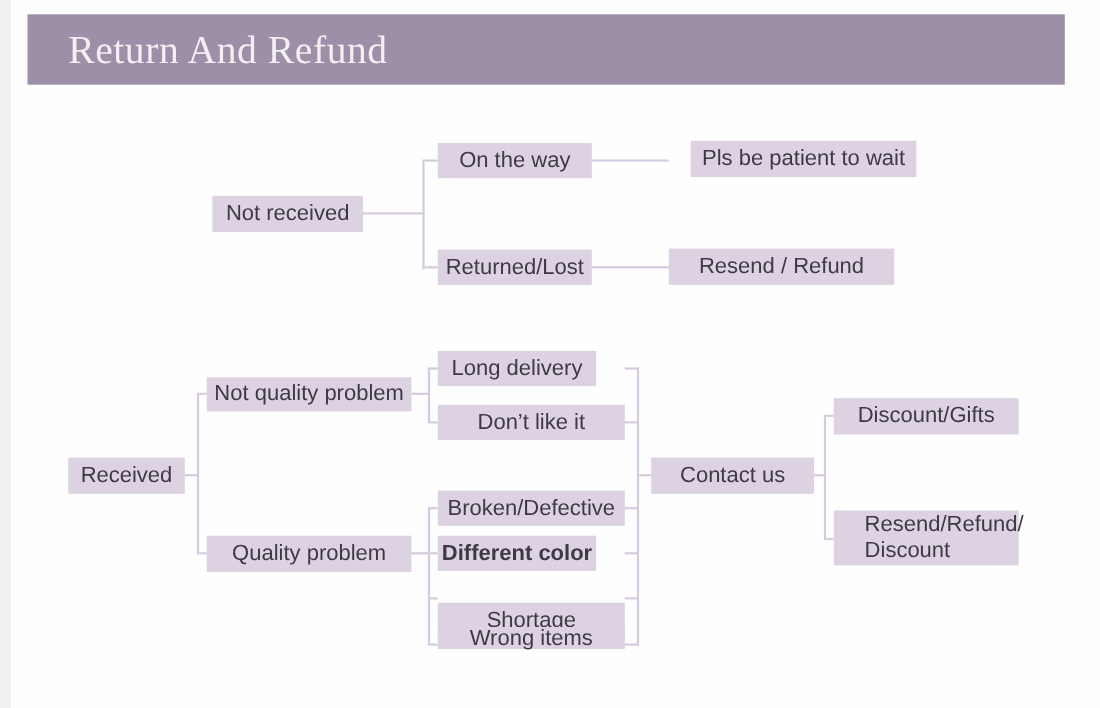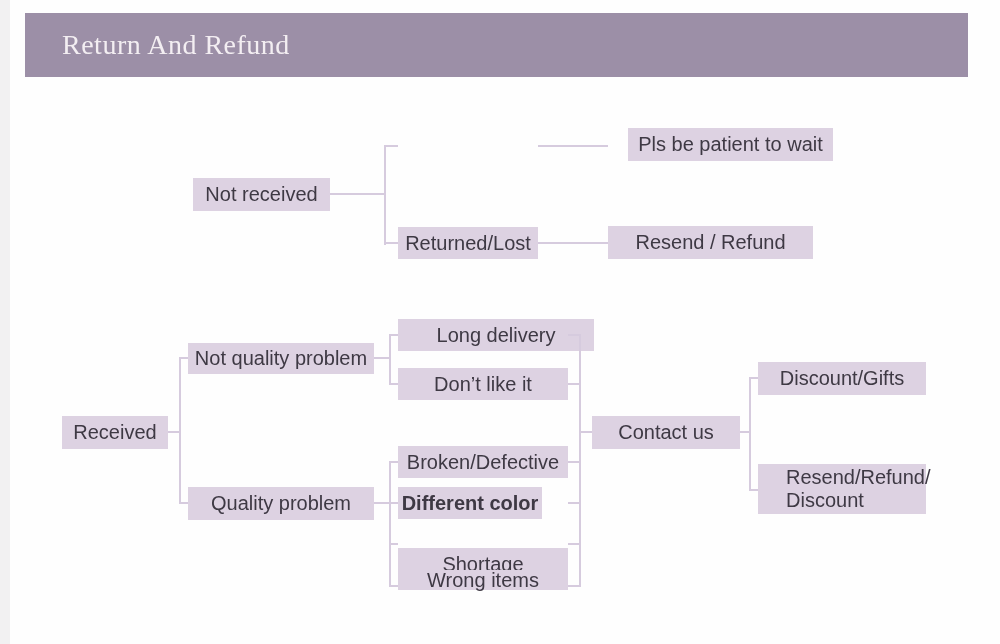--- a/index.html
+++ b/index.html
@@ -6,21 +6,21 @@
   .stage{
     position:relative;width:1000px;height:644px;background:#fefefe;
     overflow:hidden;font-family:"Liberation Sans",sans-serif;
   }
   .left-strip{
     position:absolute;left:0;top:0;width:10px;height:644px;background:#f2f1f2;
   }
   .header-bar{
     position:absolute;left:25px;top:13px;width:943px;height:64px;
     background:#9c8fa7;color:#f3eef2;display:flex;align-items:center;
-    font-family:"Liberation Serif",serif;font-size:28px;letter-spacing:0.5px;
+    font-family:"Liberation Serif",serif;font-size:36px;letter-spacing:0.5px;
     padding-left:37px;box-sizing:border-box;
   }
   .node{
     position:absolute;background:#ddd2e2;color:#3e3944;font-size:20px;
     display:flex;align-items:center;justify-content:center;text-align:center;
     white-space:nowrap;box-sizing:border-box;
   }
   .node.wrap2{
     justify-content:flex-start;text-align:left;padding-left:28px;
     white-space:pre-line;line-height:1.15;
@@ -33,35 +33,36 @@
 <body>
 
 <div class="stage">
   <div class="left-strip"></div>
 
   <div class="header-bar">
     <span>Return And Refund</span>
   </div>
 
   <div class="node" style="left:193px;top:178px;width:137px;height:33px;">Not received</div>
+  <div class="node" style="left:398px;top:130px;width:140px;height:32px;">On the way</div>
   <div class="node" style="left:628px;top:128px;width:205px;height:33px;">Pls be patient to wait</div>
   <div class="node" style="left:398px;top:227px;width:140px;height:32px;">Returned/Lost</div>
   <div class="node" style="left:608px;top:226px;width:205px;height:33px;">Resend / Refund</div>
 
   <div class="h" style="left:330px;top:193px;width:56px;"></div>
   <div class="v" style="left:384px;top:145px;height:100px;"></div>
   <div class="h" style="left:386px;top:145px;width:12px;"></div>
   <div class="h" style="left:386px;top:242px;width:12px;"></div>
   <div class="h" style="left:538px;top:145px;width:70px;"></div>
   <div class="h" style="left:538px;top:242px;width:70px;"></div>
 
   <div class="node" style="left:62px;top:416px;width:106px;height:33px;">Received</div>
   <div class="node" style="left:188px;top:343px;width:186px;height:31px;">Not quality problem</div>
   <div class="node" style="left:188px;top:487px;width:186px;height:33px;">Quality problem</div>
-  <div class="node" style="left:398px;top:319px;width:196px;height:32px;">Long delivery</div>
+  <div class="node" style="left:398px;top:319px;width:144px;height:32px;">Long delivery</div>
   <div class="node" style="left:398px;top:368px;width:170px;height:32px;">Don’t like it</div>
   <div class="node" style="left:398px;top:446px;width:170px;height:32px;">Broken/Defective</div>
   <div class="node" style="left:398px;top:487px;width:144px;height:32px;font-weight:bold;">Different color</div>
   <div class="node" style="left:398px;top:528px;width:170px;height:32px;margin-top:20px;">Shortage</div>
   <div class="node" style="left:398px;top:570px;width:170px;height:20px;">Wrong items</div>
   <div class="node" style="left:592px;top:416px;width:148px;height:33px;">Contact us</div>
   <div class="node" style="left:758px;top:362px;width:168px;height:33px;">Discount/Gifts</div>
   <div class="node wrap2" style="left:758px;top:464px;width:168px;height:50px;">Resend/Refund/
 Discount</div>
 

